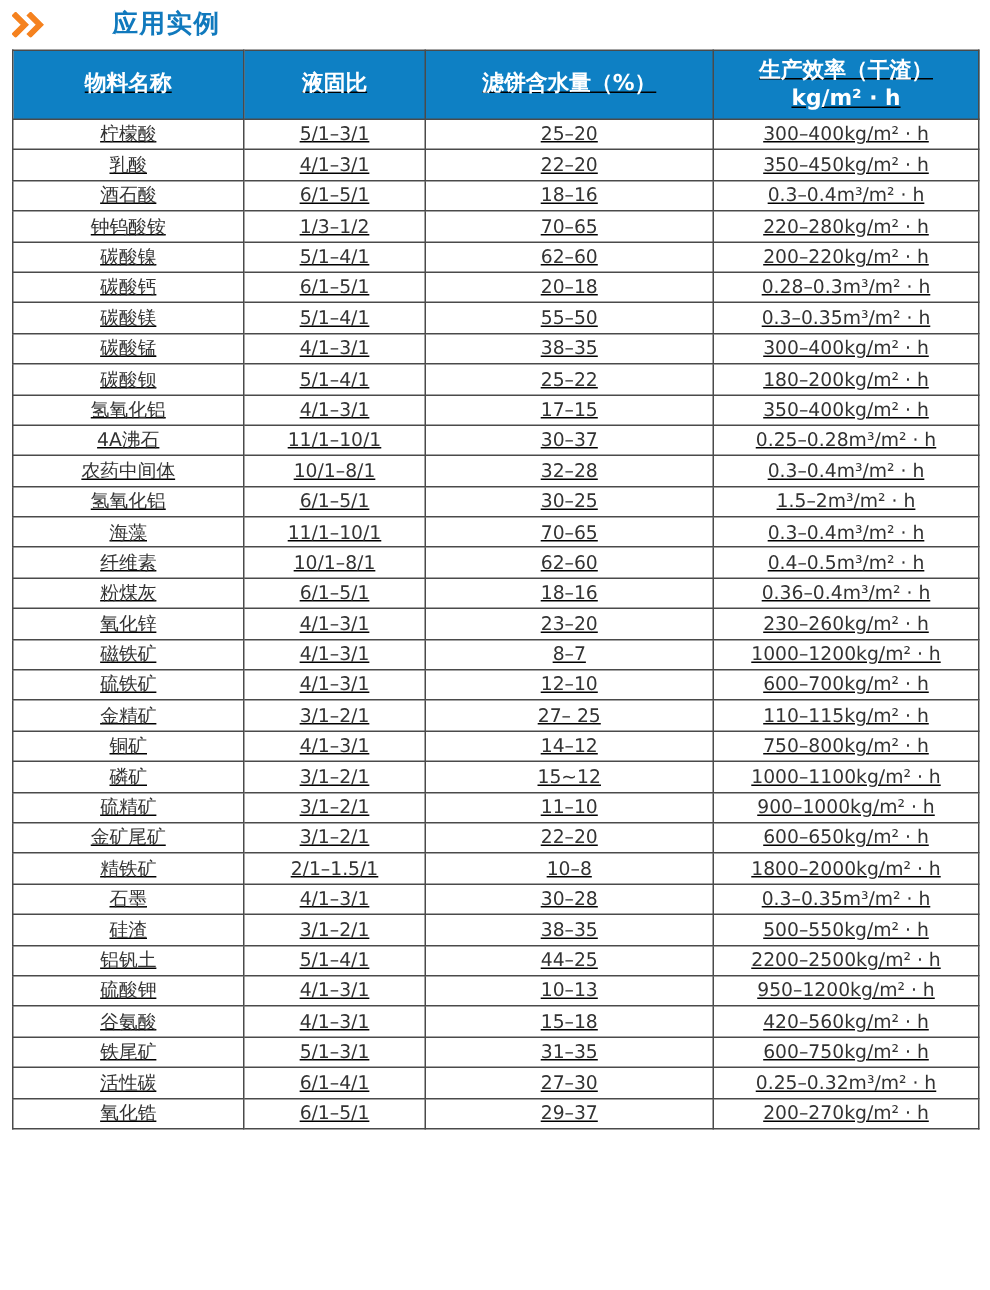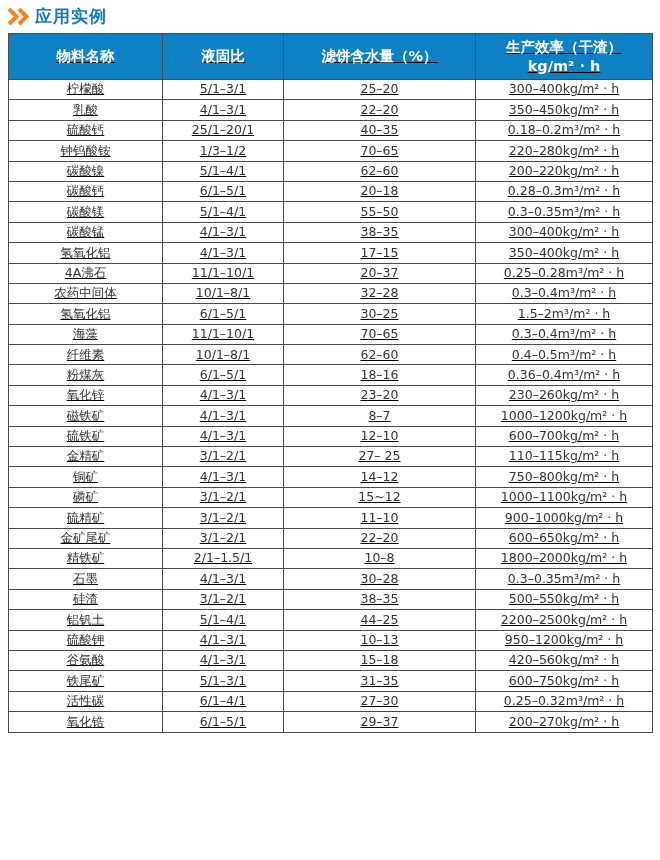--- a/index.html
+++ b/index.html
@@ -14,20 +14,21 @@
     height: 860px;
     box-sizing: border-box;
     background: #ffffff;
     overflow: hidden;
   }
   .title-bar {
     display: flex;
     align-items: center;
     padding: 6px 0 7px 8px;
     height: 20px;
+    gap: 40px;
   }
   .chevron-icon {
     width: 22px;
     height: 17px;
     margin-right: 5px;
     flex: 0 0 auto;
   }
   .title-text {
     color: #1079bd;
     font-size: 17px;
@@ -107,24 +108,24 @@
           <td>25–20</td>
           <td>300–400kg/m² · h</td>
         </tr>
         <tr>
           <td>乳酸</td>
           <td>4/1–3/1</td>
           <td>22–20</td>
           <td>350–450kg/m² · h</td>
         </tr>
         <tr>
-          <td>硫酸钙</td>
-          <td>25/1–20/1</td>
-          <td>40–35</td>
-          <td>0.18–0.2m³/m² · h</td>
+          <td>酒石酸</td>
+          <td>6/1–5/1</td>
+          <td>18–16</td>
+          <td>0.3–0.4m³/m² · h</td>
         </tr>
         <tr>
           <td>钟钨酸铵</td>
           <td>1/3–1/2</td>
           <td>70–65</td>
           <td>220–280kg/m² · h</td>
         </tr>
         <tr>
           <td>碳酸镍</td>
           <td>5/1–4/1</td>
@@ -143,29 +144,35 @@
           <td>55–50</td>
           <td>0.3–0.35m³/m² · h</td>
         </tr>
         <tr>
           <td>碳酸锰</td>
           <td>4/1–3/1</td>
           <td>38–35</td>
           <td>300–400kg/m² · h</td>
         </tr>
         <tr>
+          <td>碳酸钡</td>
+          <td>5/1–4/1</td>
+          <td>25–22</td>
+          <td>180–200kg/m² · h</td>
+        </tr>
+        <tr>
           <td>氢氧化铝</td>
           <td>4/1–3/1</td>
           <td>17–15</td>
           <td>350–400kg/m² · h</td>
         </tr>
         <tr>
           <td>4A沸石</td>
           <td>11/1–10/1</td>
-          <td>20–37</td>
+          <td>30–37</td>
           <td>0.25–0.28m³/m² · h</td>
         </tr>
         <tr>
           <td>农药中间体</td>
           <td>10/1–8/1</td>
           <td>32–28</td>
           <td>0.3–0.4m³/m² · h</td>
         </tr>
         <tr>
           <td>氢氧化铝</td>

